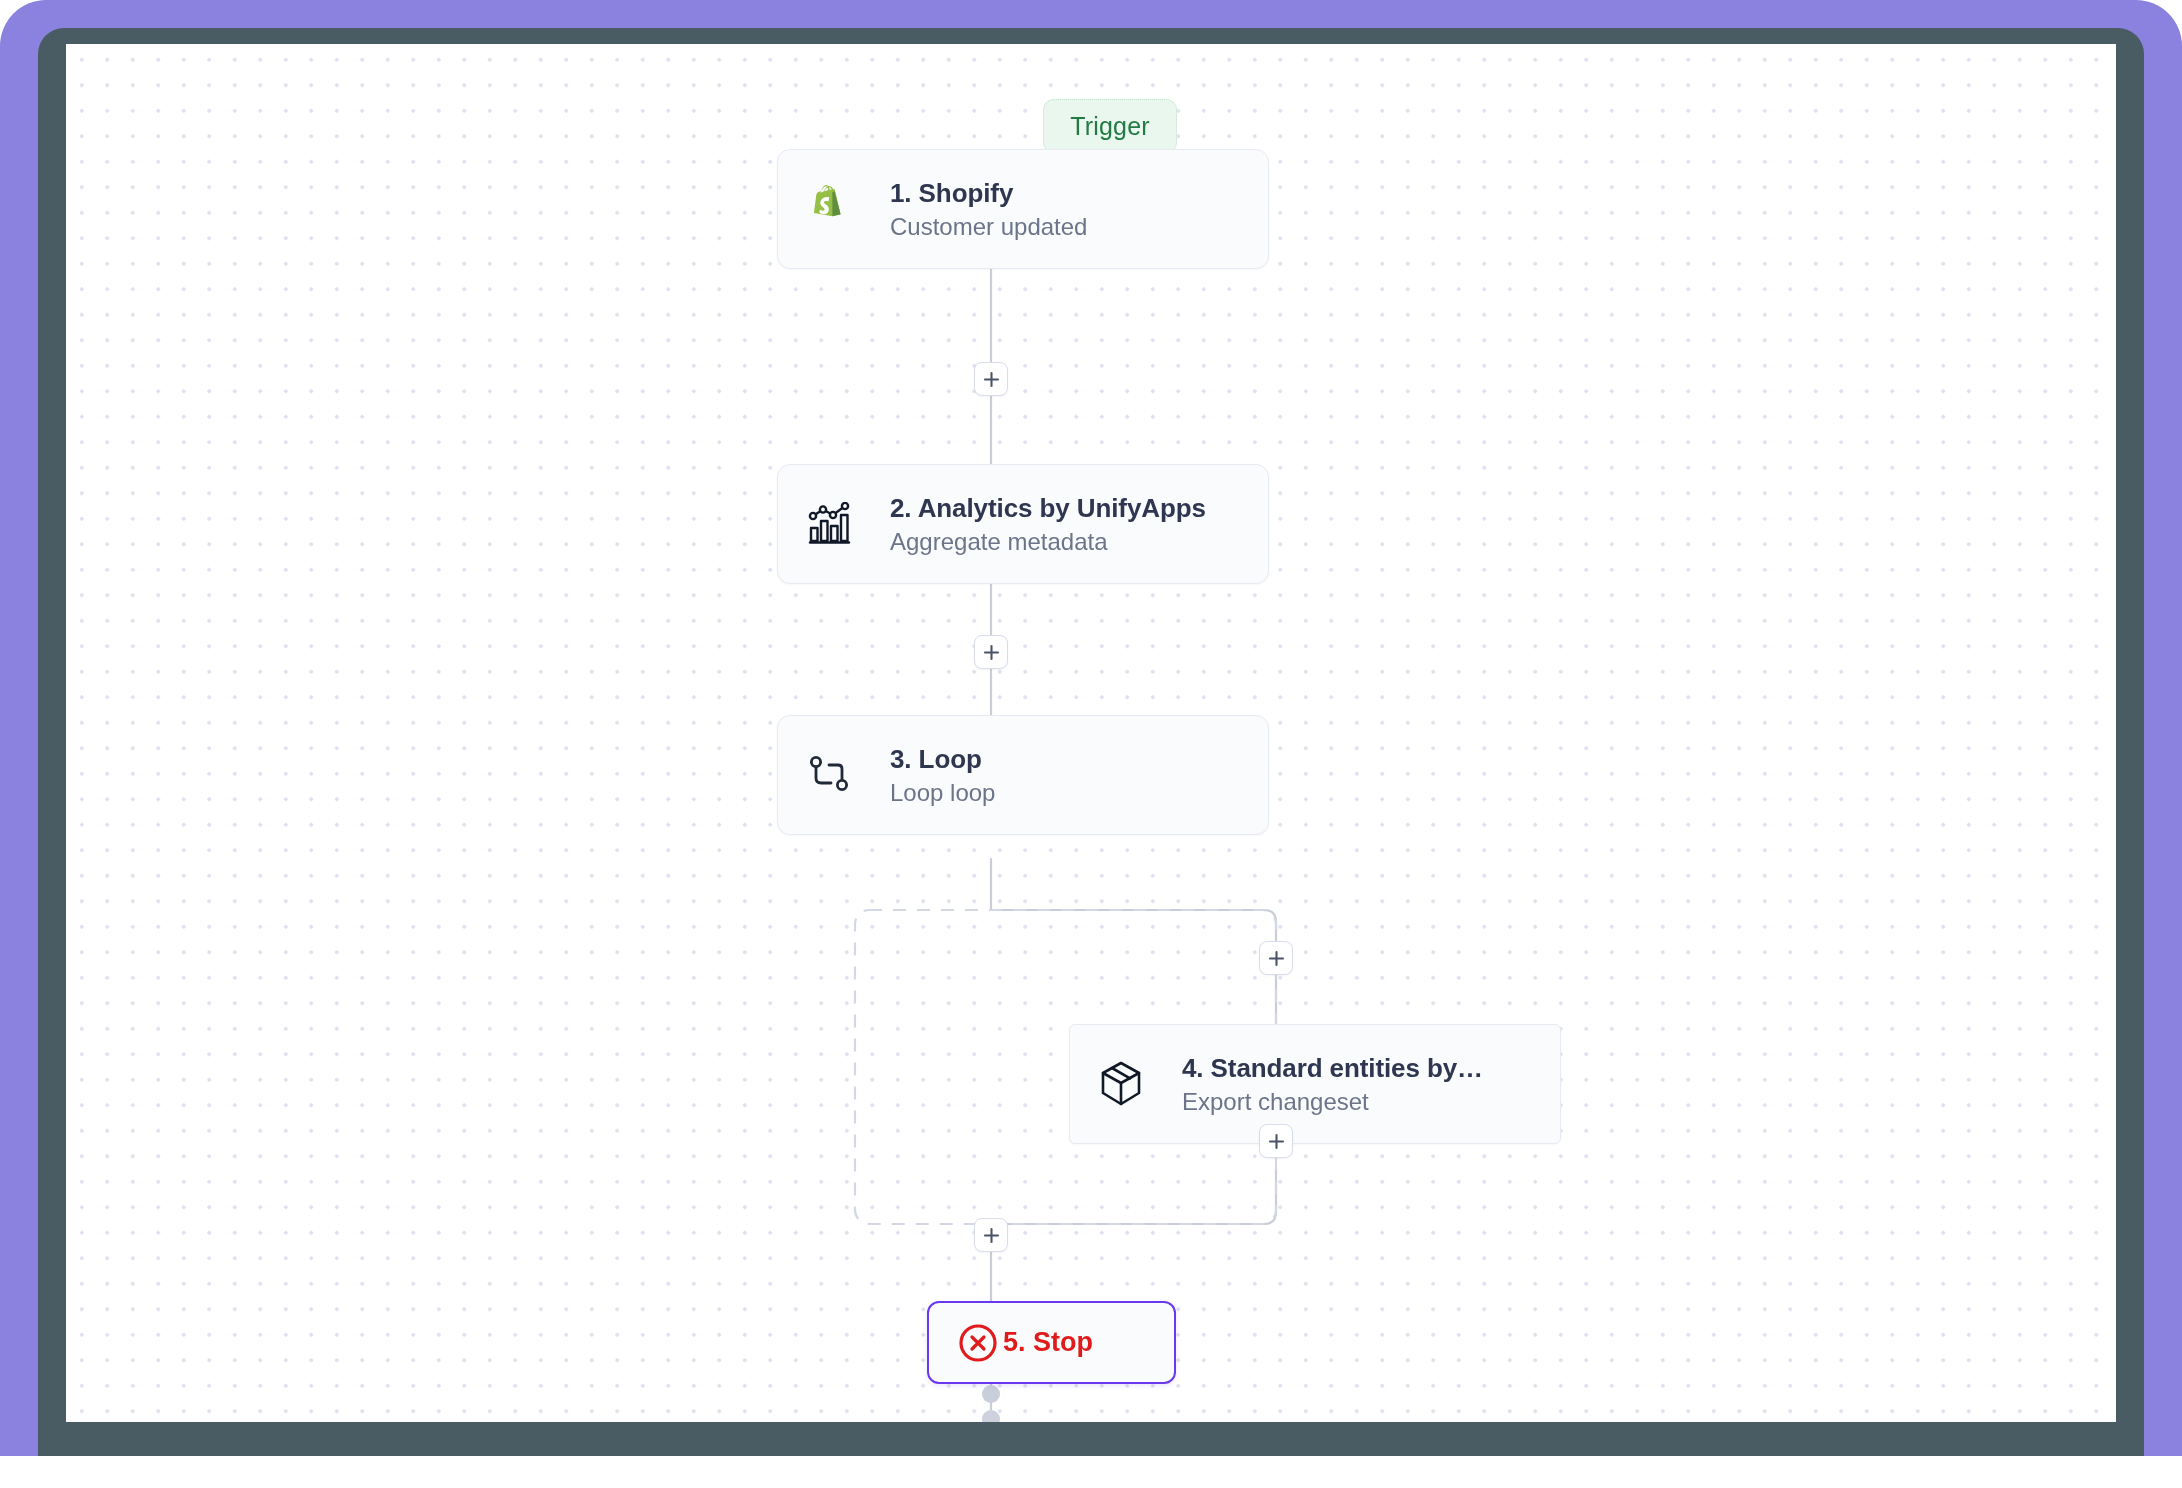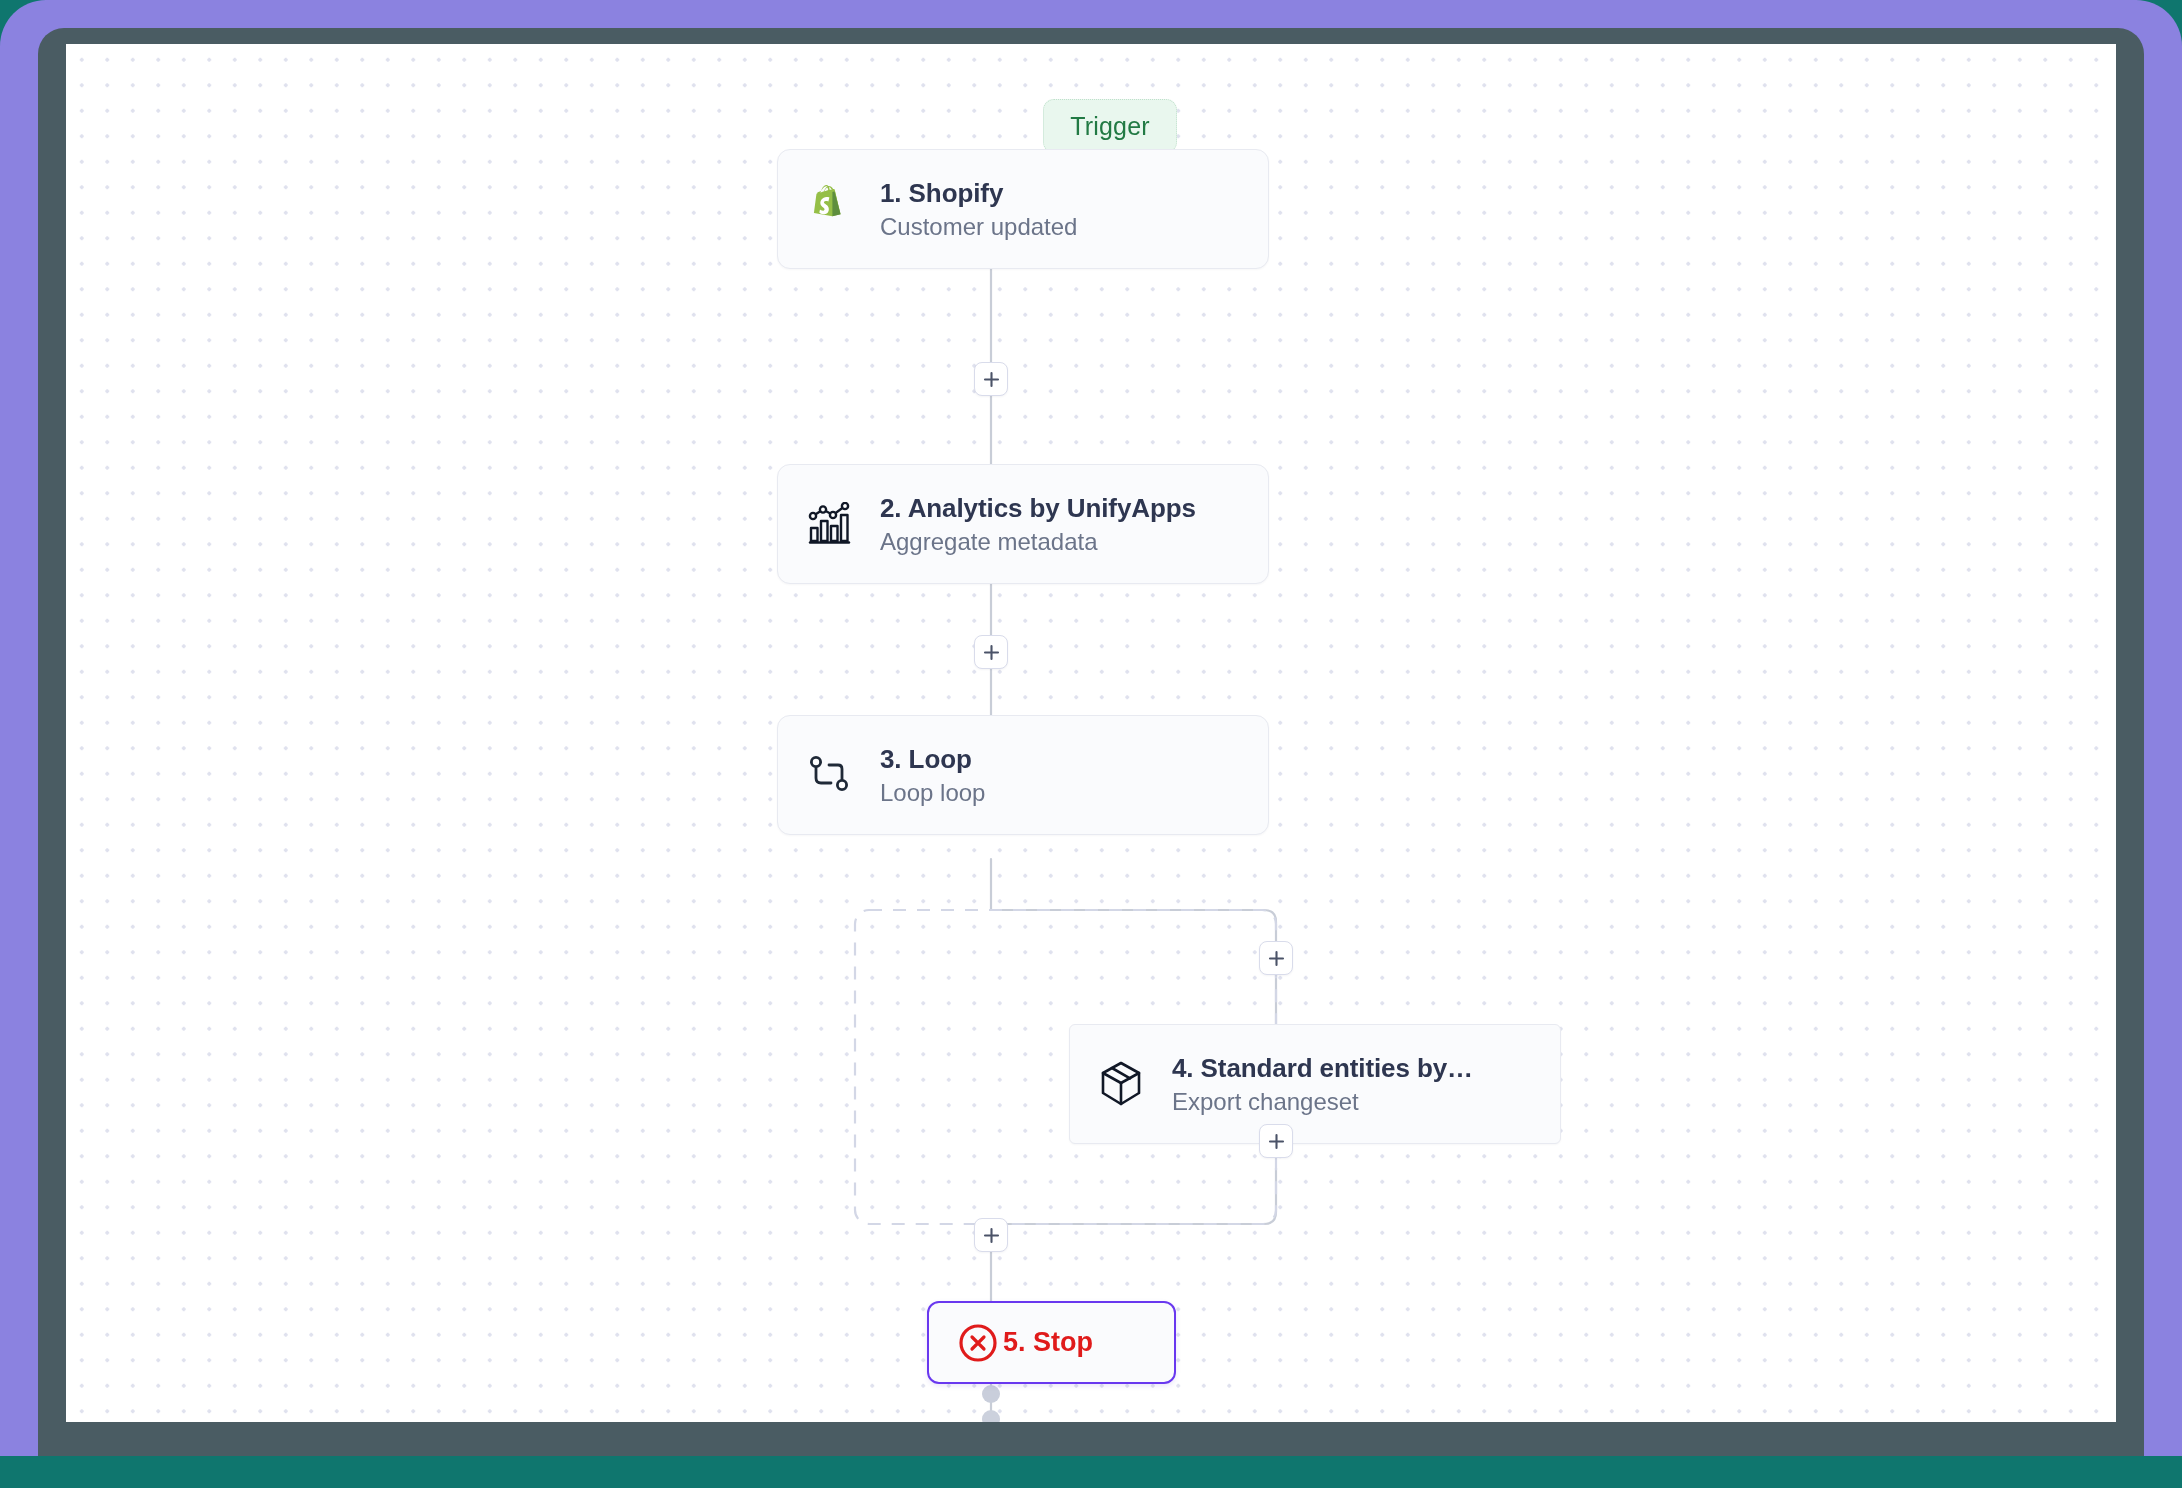--- a/index.html
+++ b/index.html
@@ -11,21 +11,21 @@
     overflow: hidden;
     background: #373f5e;
     font-family: "Liberation Sans", sans-serif;
   }
 
   
   #app-root {
     position: relative;
     width: 2182px;
     height: 1488px;
-    background: #0f766e;
+    background: #ffffff;
   }
 
   #purple-frame {
     position: absolute;
     left: 0; top: 0;
     width: 2182px;
     height: 1456px;
     background: #8b82e0;
     border-radius: 46px 46px 0 0;
   }
@@ -78,21 +78,21 @@
 
   
   .node-card {
     position: absolute;
     background: #fafbfd;
     border: 1.6px solid #e8eaf1;
     border-radius: 13px;
     display: flex;
     align-items: center;
     padding: 0 26px;
-    gap: 26px;
+    gap: 36px;
     box-shadow: 0 1px 2px rgba(30,35,60,.035);
   }
   .node-icon {
     flex: 0 0 auto;
     width: 50px; height: 50px;
     display: flex;
     align-items: center;
     justify-content: center;
   }
   .node-text {

